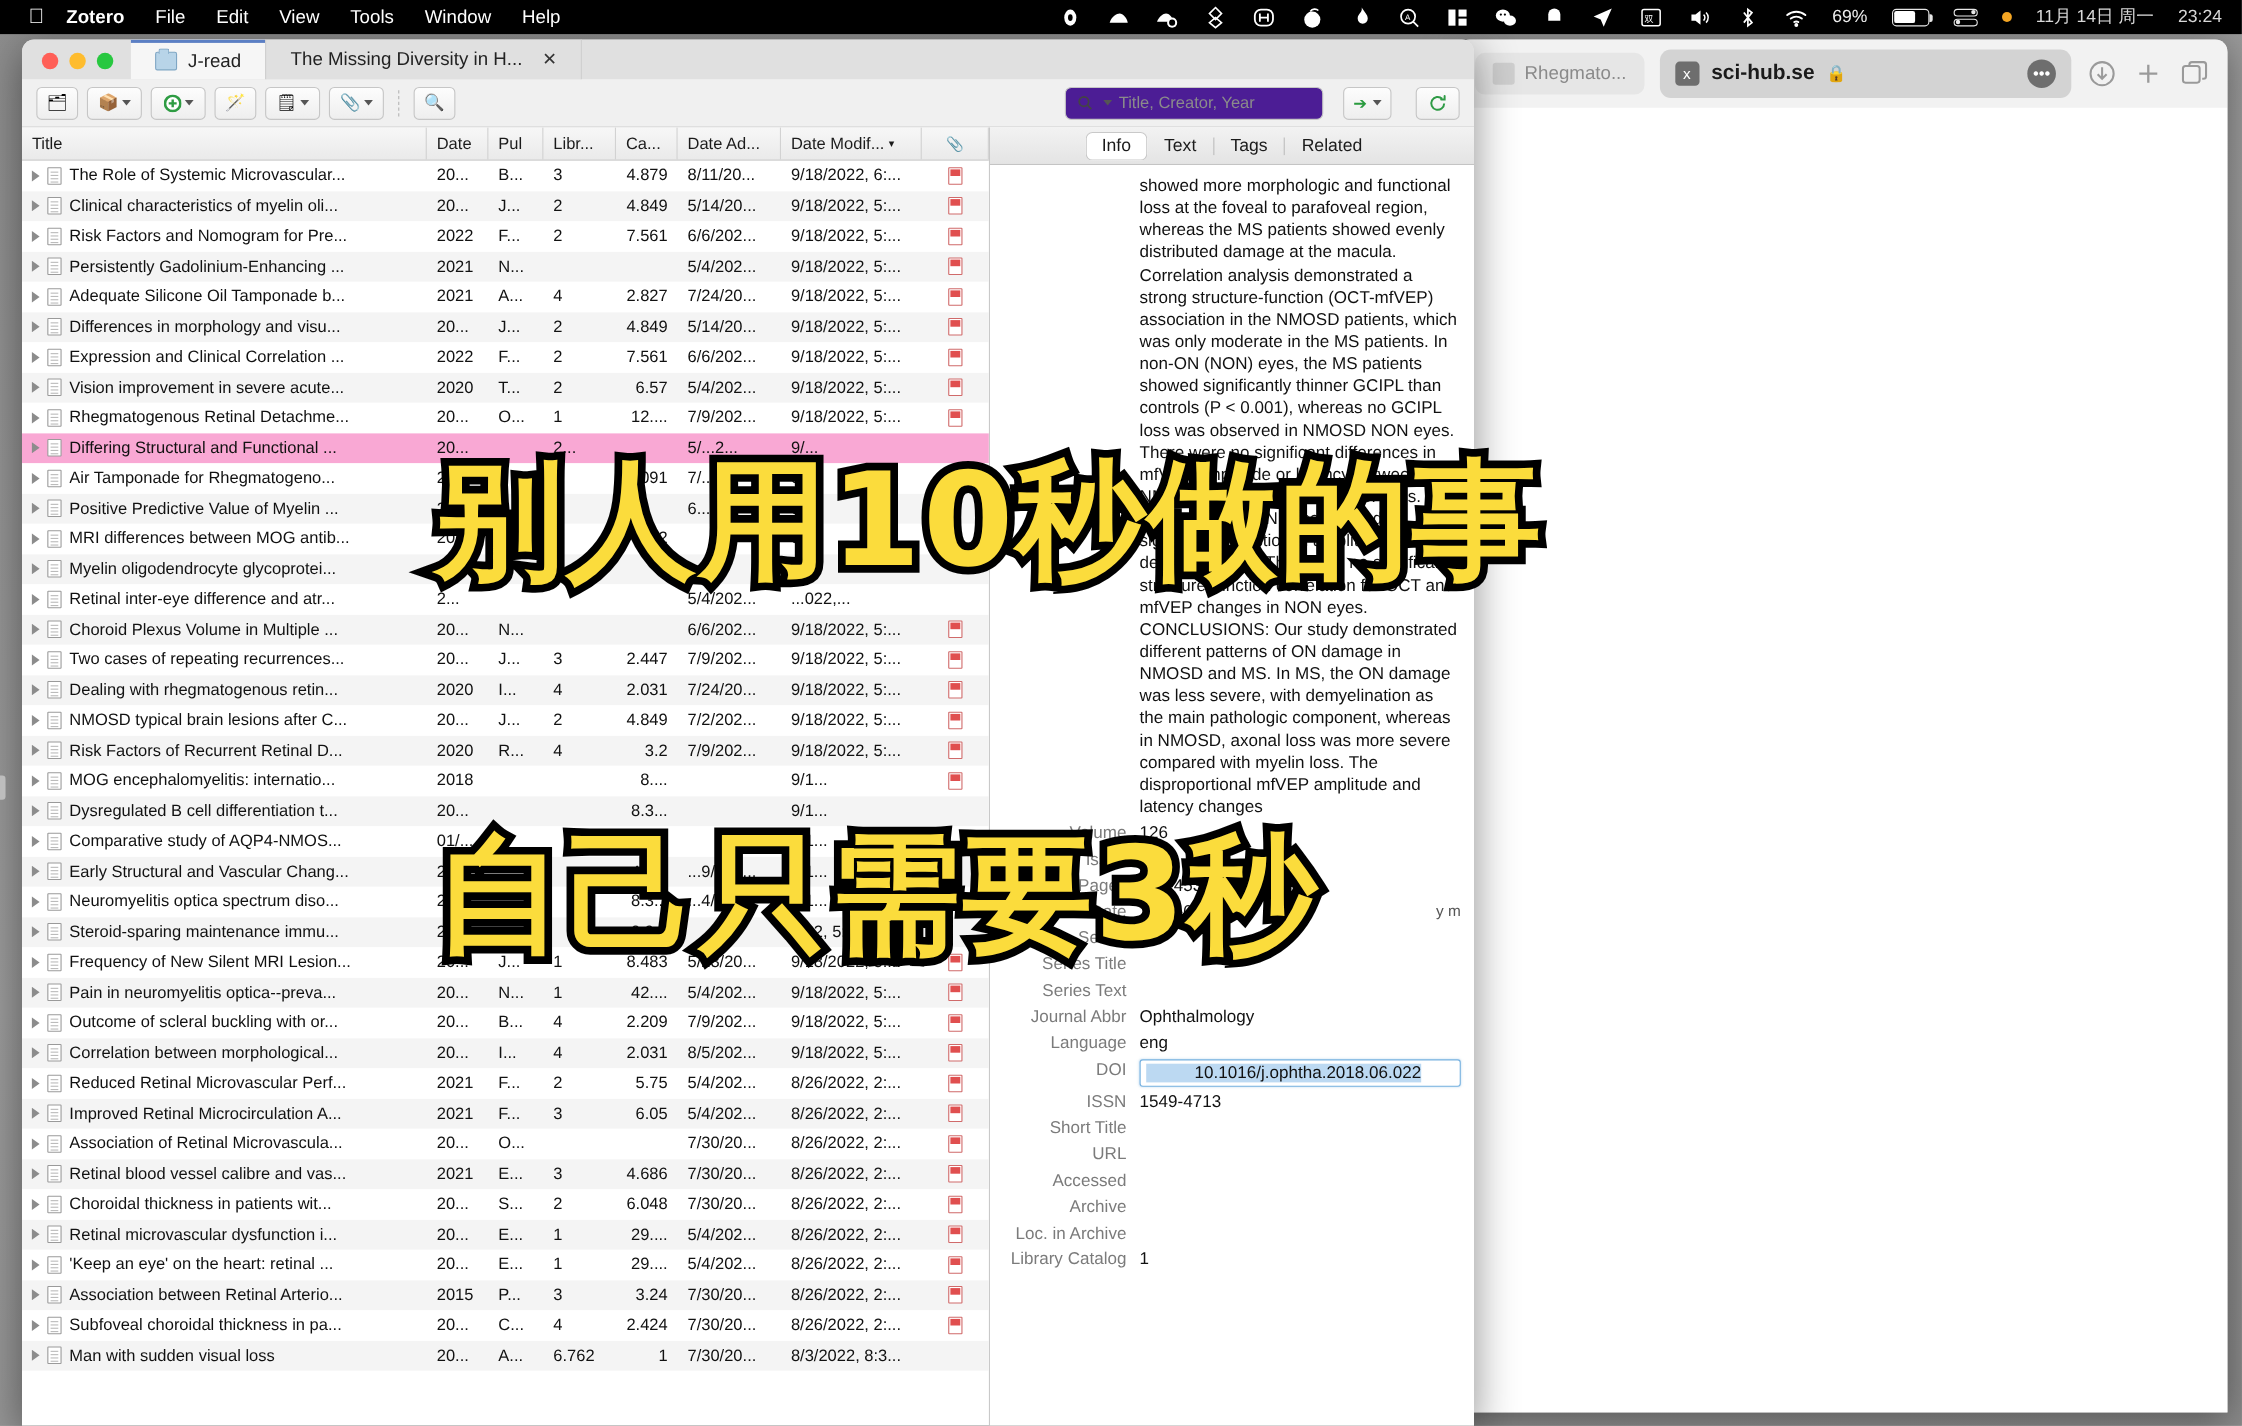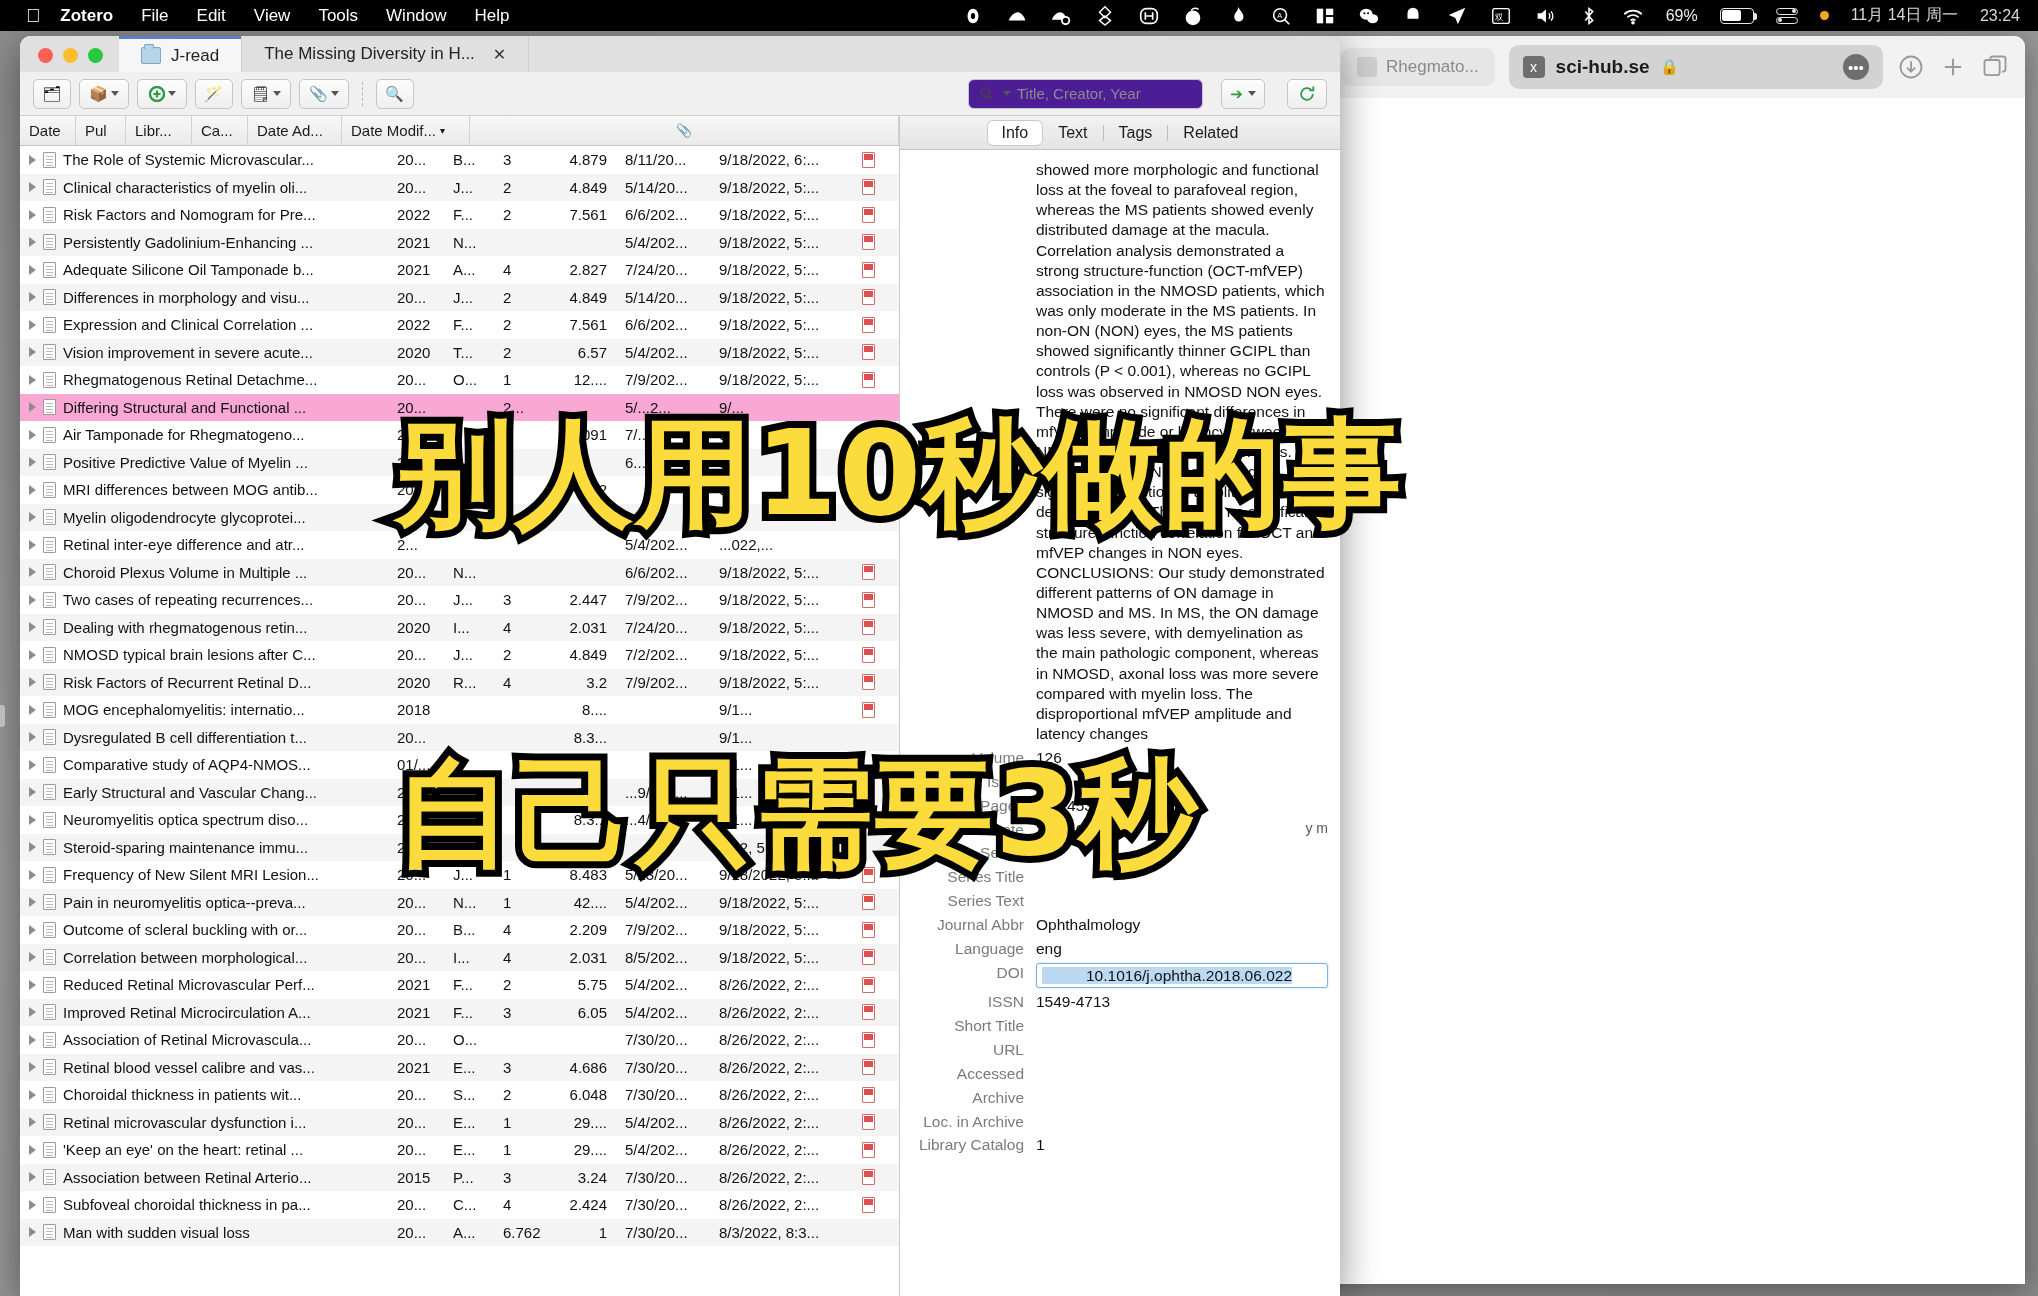--- a/index.html
+++ b/index.html
@@ -291,20 +291,21 @@
           <path d="M16.5 10a6.5 6.5 0 11-2-4.7"></path>
           <path d="M17 2.5V6h-3.5" stroke-linecap="round"></path>
         </svg>
     </div>
   </div>
 
   <div id="zmain">
 
     <div id="items">
       <div id="itemhead">
+        <div class="col c-title">Title</div>
         <div class="col c-date">Date</div>
         <div class="col c-pub">Pul</div>
         <div class="col c-lib">Libr...</div>
         <div class="col c-ca">Ca...</div>
         <div class="col c-dadd">Date Ad...</div>
         <div class="col c-dmod">
           <span>Date Modif...</span>
           <span class="sortarrow">▾</span>
         </div>
         <div class="col c-att">

